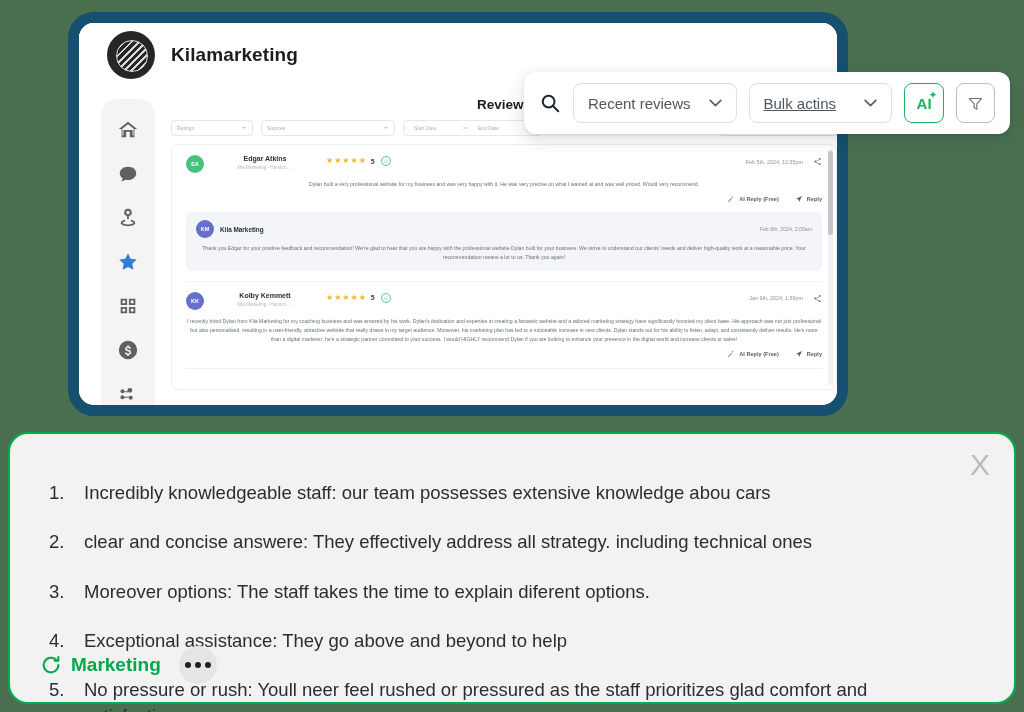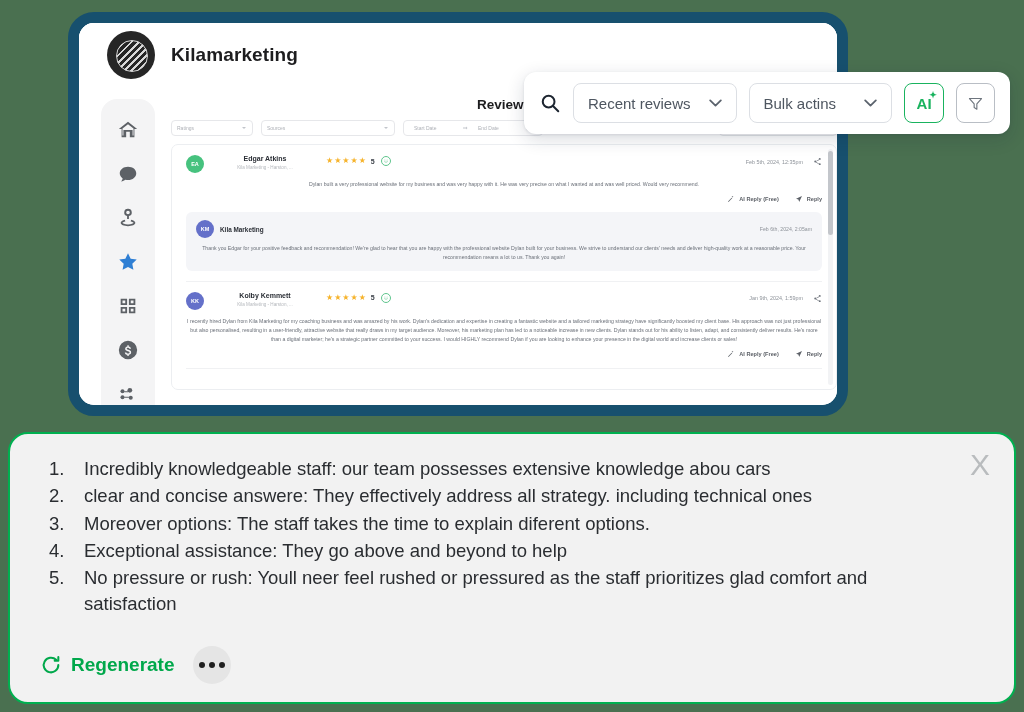--- a/index.html
+++ b/index.html
@@ -126,21 +126,21 @@
     display: flex; align-items: center; gap: 12px; padding: 0 15px;
   }
   .search-ico { width: 22px; height: 22px; color: #1d2530; flex:none; }
   .search-ico svg { width:100%; height:100%; display:block; fill:none; stroke: currentColor; stroke-width:2.2; }
   .fb-select {
     height: 40px; border: 1px solid #dcdfe4; border-radius: 8px;
     display: flex; align-items: center; justify-content: space-between;
     padding: 0 14px; gap: 14px; font-size: 15px; color: #4e5660; font-weight: 400;
   }
   .fb-recent { width: 166px; }
-  .fb-bulk { width: 146px; }
+  .fb-bulk { width: 146px; text-decoration: underline; }
   .chev { width: 13px; height: 8px; color: #5b636d; flex:none; }
   .chev svg { width:100%; height:100%; display:block; fill:none; stroke: currentColor; stroke-width: 2; }
   .ai-btn {
     width: 40px; height: 40px; border: 1.6px solid #19b35e; border-radius: 8px;
     display: flex; align-items: center; justify-content: center;
     color: #19b35e; font-size: 15px; font-weight: 600; position: relative;
   }
   .ai-btn .sparkle { position: absolute; right: 6px; top: 7px; font-size: 9px; line-height: 1; }
   .filter-btn {
     width: 40px; height: 40px; border: 1px solid #b9bec5; border-radius: 8px;
@@ -155,21 +155,21 @@
     padding: 22px 30px 0 30px;
   }
   .ai-close {
     position: absolute; right: 24px; top: 16px;
     font-size: 30px; color: #b9bcbe; line-height: 1; font-weight: 400;
   }
   .ai-list { list-style: none; counter-reset: item; }
   .ai-list li {
     counter-increment: item; position: relative;
     padding-left: 44px; font-size: 18.5px; color: #2a2d31;
-    line-height: 1.37; margin-bottom: 2px; max-width: 880px;
+    line-height: 1.37; margin-bottom: 2px; max-width: 880px; margin-top: 24px;
   }
   .ai-list li::before {
     content: counter(item) "."; position: absolute; left: 9px; top: 0;
     font-size: 18.5px; color: #2a2d31;
   }
   .ai-footer { position: absolute; left: 30px; bottom: 18px; display: flex; align-items: center; gap: 18px; }
   .regen { display: flex; align-items: center; gap: 9px; color: #00a84b; font-size: 19px; font-weight: 700; }
   .regen-ico { width: 22px; height: 22px; color: #00a84b; }
   .regen-ico svg { width:100%; height:100%; display:block; fill:none; stroke: currentColor; stroke-width:2.2; }
   .dots-btn {
@@ -457,21 +457,21 @@
       <li>No pressure or rush: Youll neer feel rushed or pressured as the staff prioritizes glad comfort and satisfaction</li>
     </ol>
     <div class="ai-footer">
       <div class="regen">
         <span class="regen-ico">
           <svg viewBox="0 0 24 24">
               <path d="M20 12a8 8 0 1 1-2.4-5.7" stroke-linecap="round"></path>
               <path d="M20 3.4V7.4H16" stroke-linecap="round" stroke-linejoin="round"></path>
             </svg>
         </span>
-        <span>Regenerate</span>
+        <span>Marketing</span>
       </div>
       <div class="dots-btn">
         <span class="dot"></span>
         <span class="dot"></span>
         <span class="dot"></span>
       </div>
     </div>
   </div>
 
 </div>

